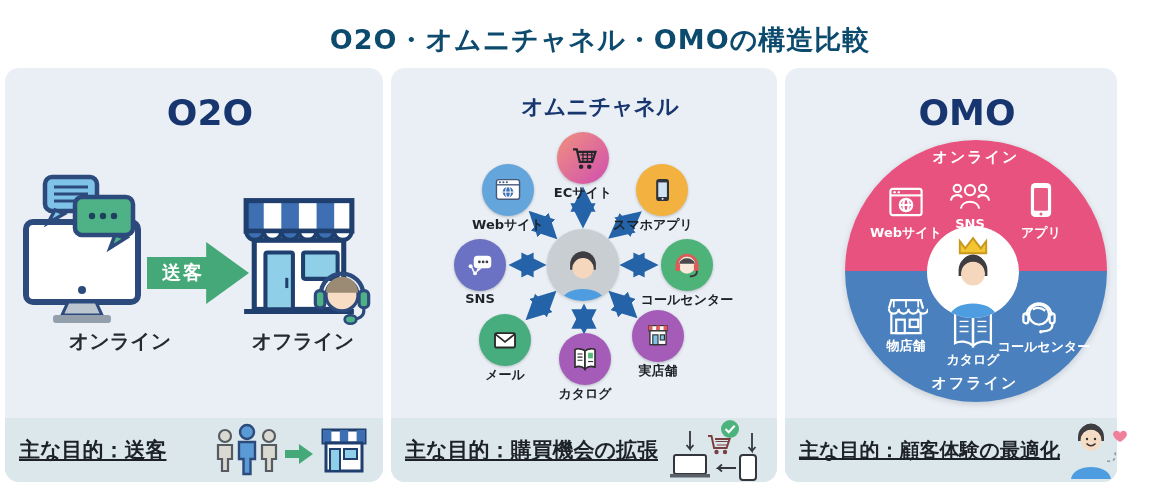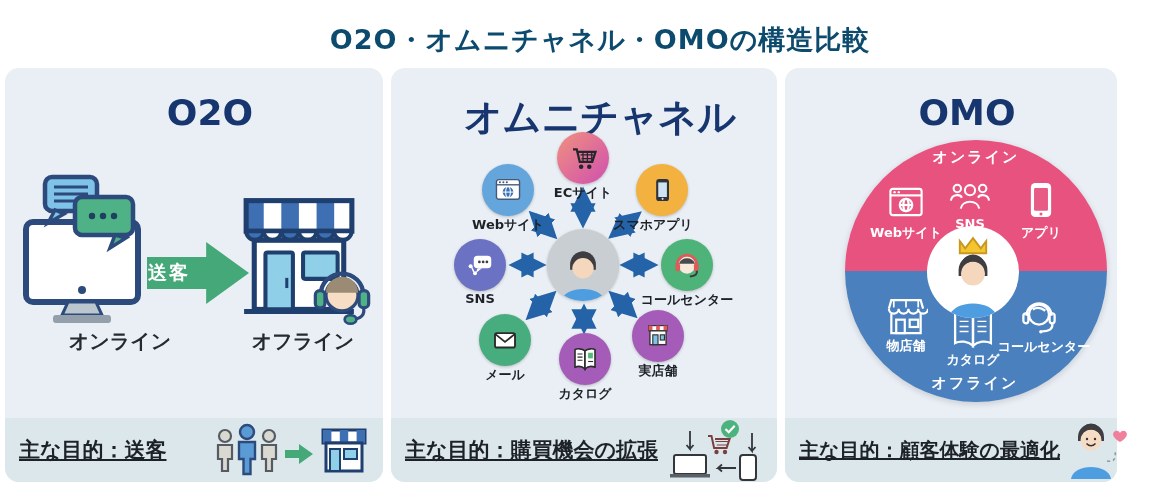--- a/index.html
+++ b/index.html
@@ -7,32 +7,32 @@
         font-family:"DejaVu Sans","Liberation Sans",sans-serif;}
   .main-title{position:absolute;top:6px;left:0;width:100%;margin:16px;text-align:center;
         font-size:27px;font-weight:800;color:#0c4a6e;letter-spacing:1px;}
   .panel{position:absolute;top:68px;height:414px;background:#e9eff5;border-radius:14px;}
   #panel-o2o{left:5px;width:378px;}
   #panel-omni{left:391px;width:386px;}
   #panel-omo{left:785px;width:332px;}
   .panel-title{position:absolute;top:8px;left:0;width:100%;margin:16px;text-align:center;
         font-weight:800;color:#17356e;}
   #panel-o2o .panel-title,#panel-omo .panel-title{font-size:36px;}
-  #panel-omni .panel-title{font-size:38px;}
+  #panel-omni .panel-title{font-size:22px;}
   .band{position:absolute;left:0;right:0;bottom:0;height:64px;background:#dce7ec;
         border-radius:0 0 14px 14px;display:flex;align-items:center;padding:0 14px;box-sizing:border-box;}
   .purpose{font-size:21px;font-weight:800;color:#1d2229;white-space:nowrap;text-decoration:underline;}
   .band-art{margin-left:auto;display:flex;align-items:center;}
   .abs{position:absolute;}
   .lbl{position:absolute;font-size:20px;font-weight:800;color:#252a31;text-align:center;}
   
   .o2o-arrow{position:absolute;left:142px;top:174px;width:102px;height:62px;background:#45a878;
         clip-path:polygon(0 24%,58% 24%,58% 0,100% 50%,58% 100%,58% 76%,0 76%);
         display:flex;align-items:center;}
-  .o2o-arrow span{color:#fff;font-weight:800;font-size:19px;padding-left:1px;letter-spacing:2px;}
+  .o2o-arrow span{color:#fff;font-weight:800;font-size:19px;padding-left:15px;letter-spacing:2px;}
   
   .ncircle{position:absolute;width:52px;height:52px;border-radius:50%;transform:translate(-50%,-50%);
         display:flex;align-items:center;justify-content:center;box-shadow:0 1px 3px rgba(0,0,0,.22);z-index:2;}
   .nlabel{position:absolute;transform:translate(-50%,0);font-size:13px;font-weight:700;color:#1d2229;
         white-space:nowrap;z-index:2;}
   .hub{position:absolute;left:192px;top:197px;width:72px;height:72px;border-radius:50%;background:#c9ced3;
         transform:translate(-50%,-50%);display:flex;align-items:flex-end;justify-content:center;overflow:hidden;
         box-shadow:0 1px 3px rgba(0,0,0,.22);z-index:2;}
   .arrows-svg{position:absolute;left:0;top:0;z-index:1;}
   

